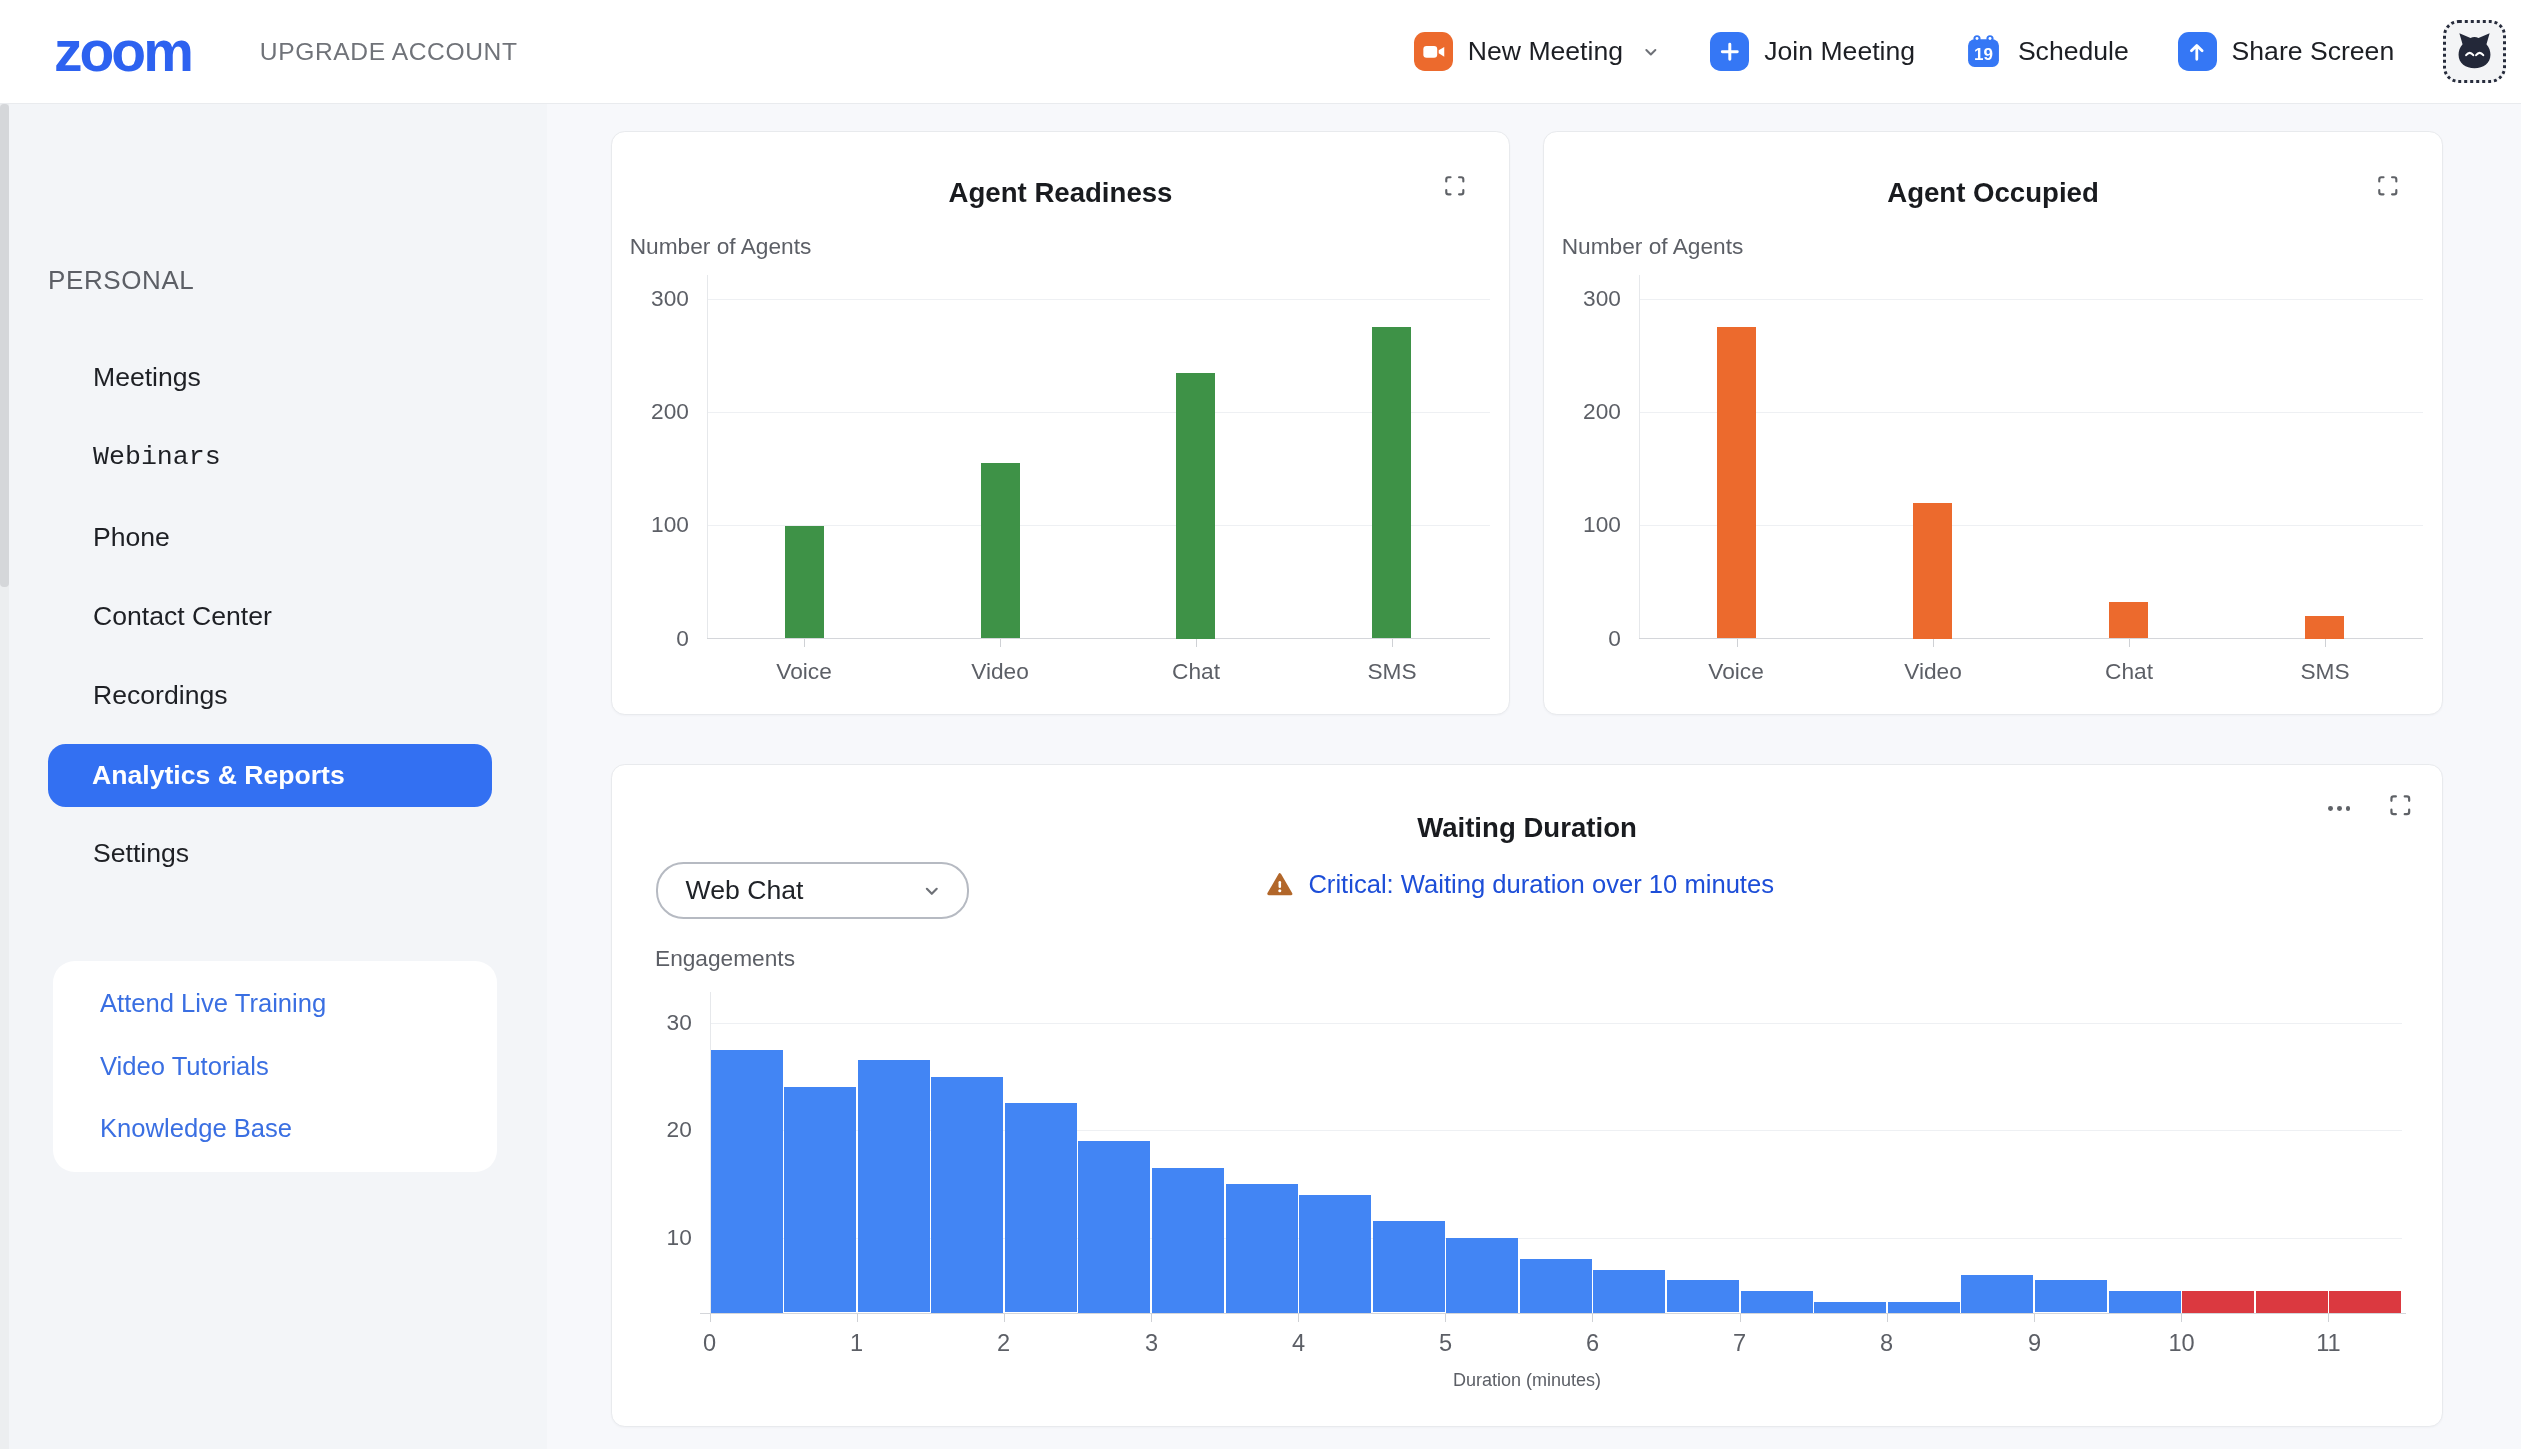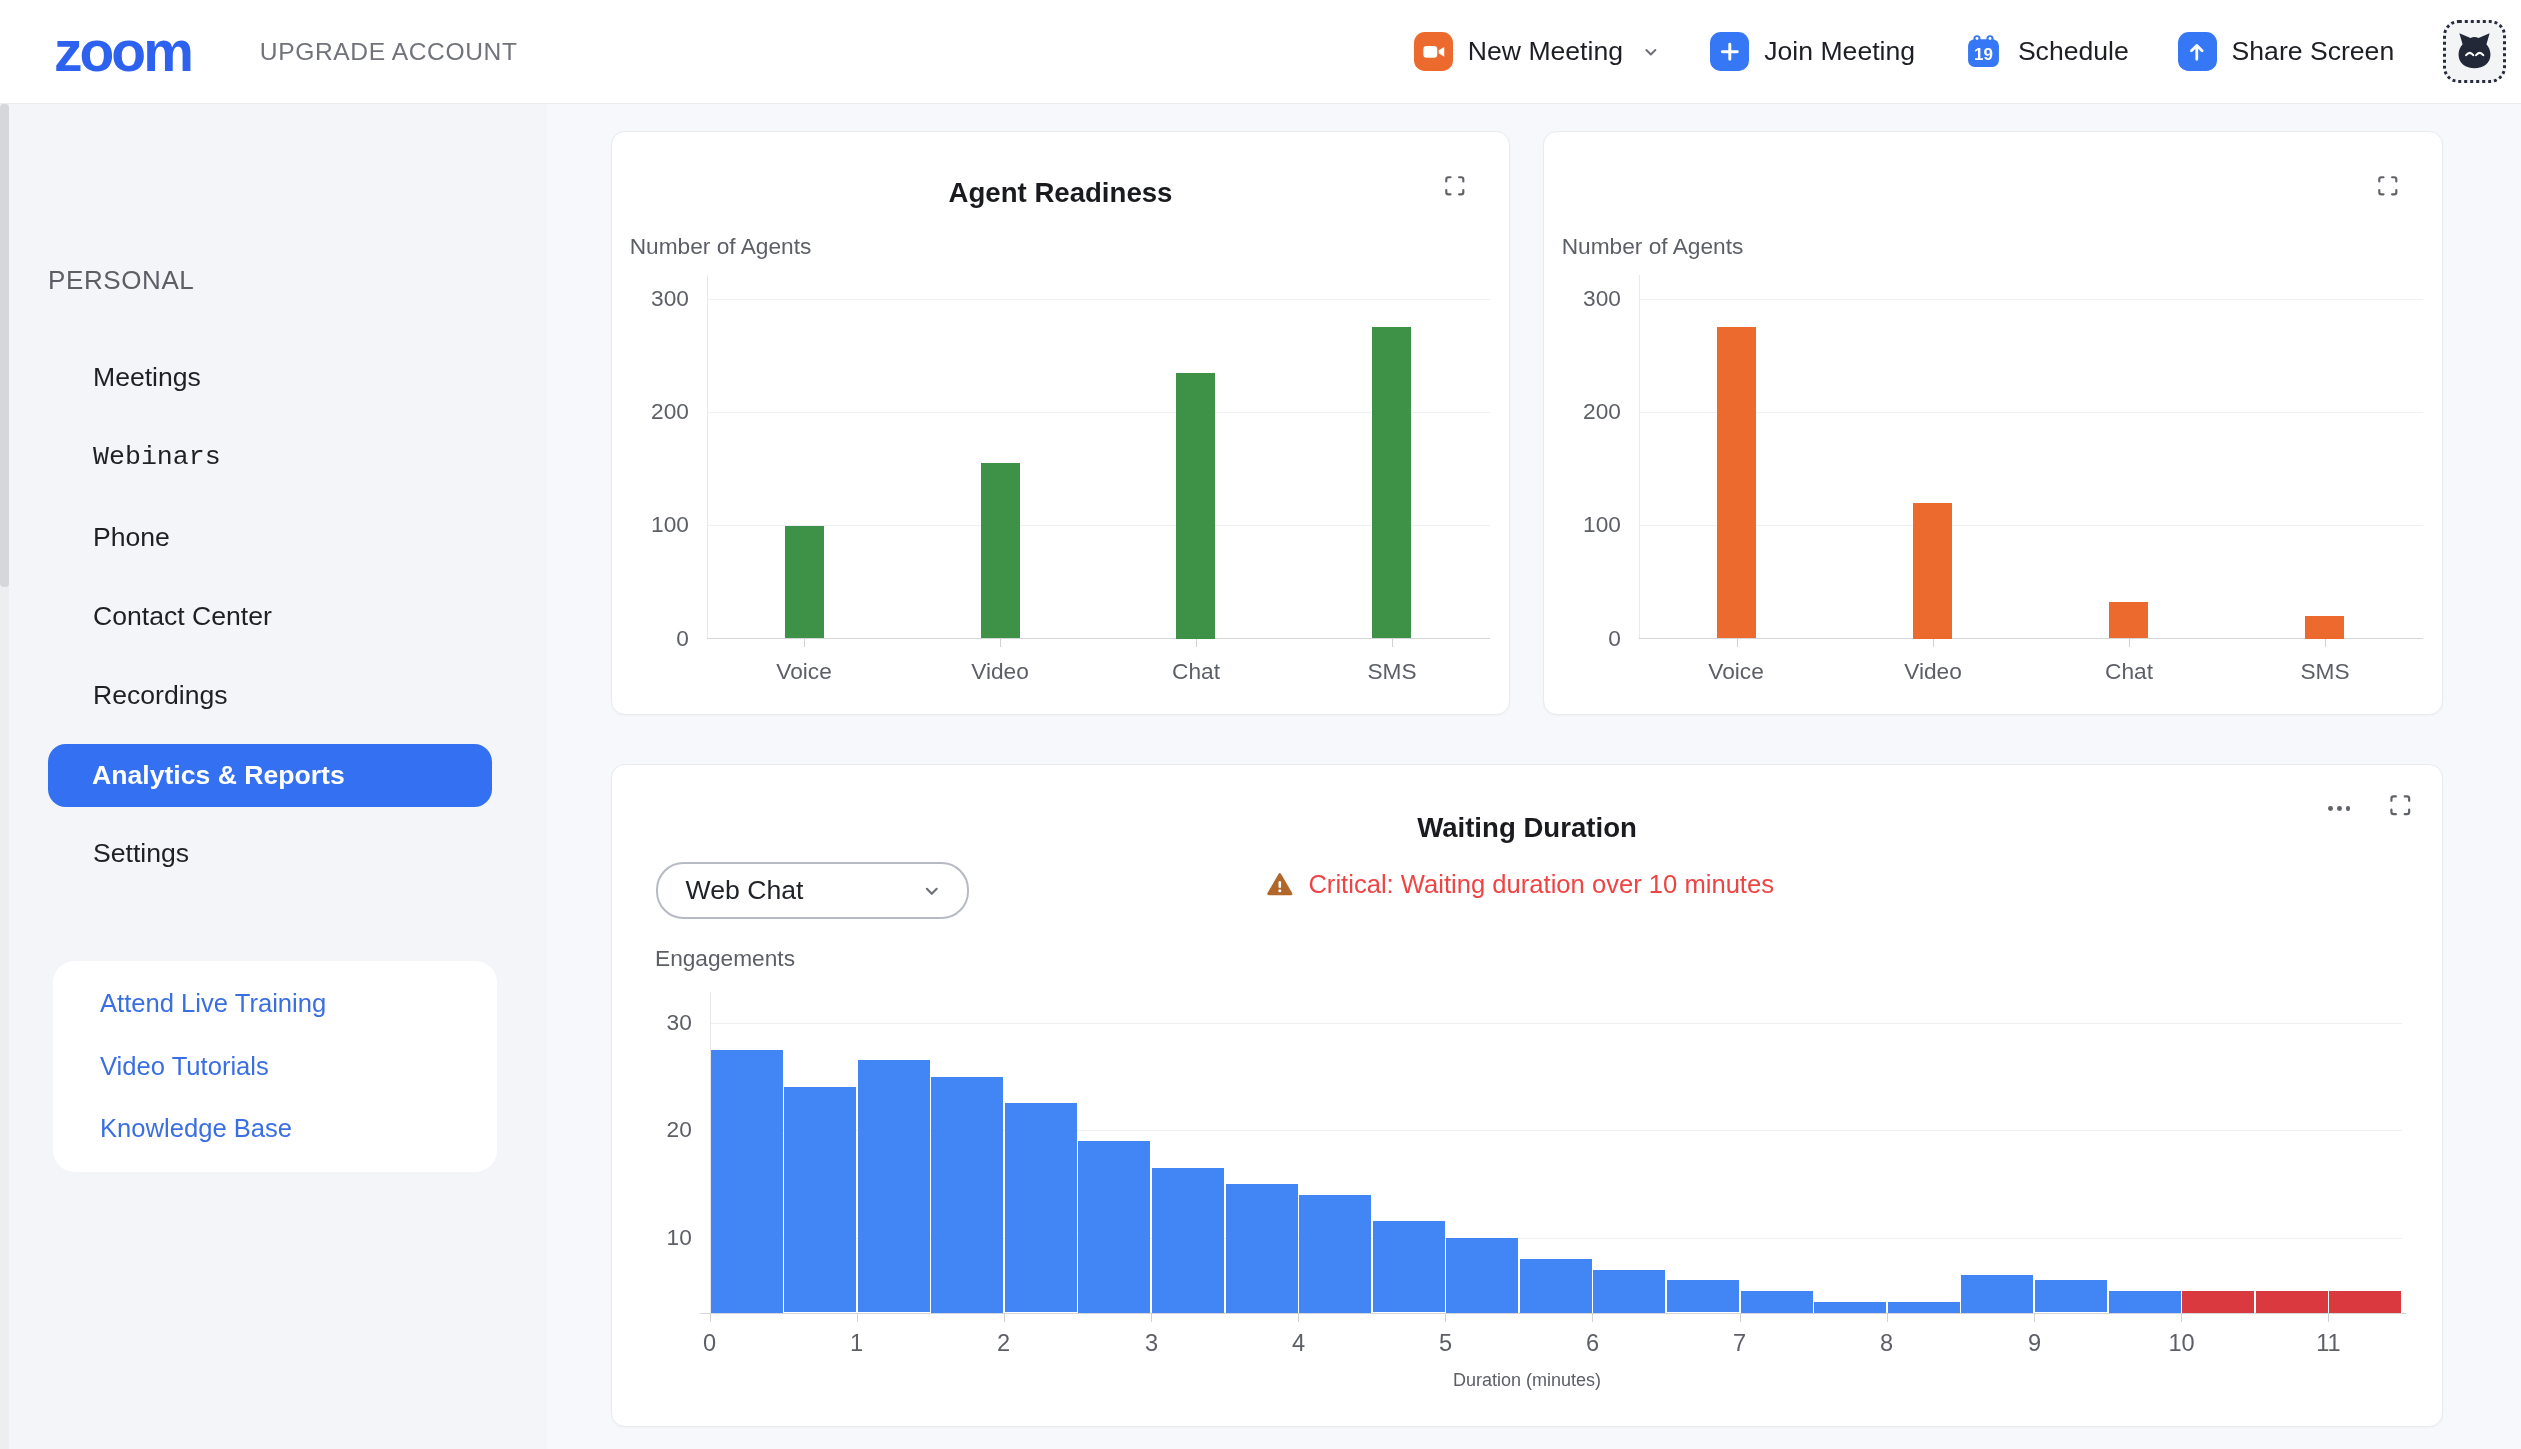--- a/index.html
+++ b/index.html
@@ -173,20 +173,21 @@
       <div class="bar" style="left: 564px; top: 241px; width: 39px; height: 266px; background: rgb(62, 146, 71);"></div>
       <div class="tickmark" style="left: 584px; top: 507px;"></div>
       <div class="xtick-label" style="left: 525px; top: 526px; width: 118px;">Chat</div>
       <div class="bar" style="left: 760px; top: 195px; width: 39px; height: 311px; background: rgb(62, 146, 71);"></div>
       <div class="tickmark" style="left: 780px; top: 507px;"></div>
       <div class="xtick-label" style="left: 721px; top: 526px; width: 118px;">SMS</div>
     </div>
 </section>
 
 <section class="card card2">
+  <h3 class="card-title">Agent Occupied</h3>
   <button class="expand-btn" style="right:40px; top:41px;">
     <svg width="25.6" height="25.6" viewBox="0 0 24 24" fill="none" stroke="#5f6267" stroke-width="2" stroke-linecap="round">
       <path d="M4 8V6a2 2 0 0 1 2-2h2M16 4h2a2 2 0 0 1 2 2v2M20 16v2a2 2 0 0 1-2 2h-2M8 20H6a2 2 0 0 1-2-2v-2"></path>
     </svg>
   </button>
   <div class="axis-caption" style="left:17.7px; top:101px;">Number of Agents</div>
   <div class="chart-region">
       <div class="ytick-label" style="left: 7.9px; top: 493px;">0</div>
       <div class="gridline" style="left: 95px; top: 393px; width: 784px;"></div>
       <div class="ytick-label" style="left: 7.9px; top: 379px;">100</div>
@@ -230,21 +231,21 @@
       <path d="M7 10l5 5 5-5" stroke="#6e7177" stroke-width="2.2" fill="none" stroke-linecap="round" stroke-linejoin="round"></path>
     </svg>
   </div>
 
   <div class="alert-row">
     <svg width="29.6" height="27.6" viewBox="0 0 24 24">
       <path d="M12 3.2 L21.6 19.8 H2.4 Z" fill="#b2672a" stroke="#b2672a" stroke-width="2.6" stroke-linejoin="round"></path>
       <rect x="10.9" y="8.6" width="2.2" height="6.2" rx="1.1" fill="#fff"></rect>
       <circle cx="12" cy="17.2" r="1.35" fill="#fff"></circle>
     </svg>
-    <span class="alert-text" style="color:#ef4444">Critical: Waiting duration over 10 minutes</span>
+    <span class="alert-text" style="color:#1d4ed8">Critical: Waiting duration over 10 minutes</span>
   </div>
 
   <div class="axis-caption" style="left:43px; top:180px;">Engagements</div>
   <div class="chart-region">
       <div class="gridline" style="left: 98px; top: 473px; width: 1692px;"></div>
       <div class="ytick-label" style="left: 10.8px; top: 459px;">10</div>
       <div class="gridline" style="left: 98px; top: 365px; width: 1692px;"></div>
       <div class="ytick-label" style="left: 10.8px; top: 351px;">20</div>
       <div class="gridline" style="left: 98px; top: 258px; width: 1692px;"></div>
       <div class="ytick-label" style="left: 10.8px; top: 244px;">30</div>

